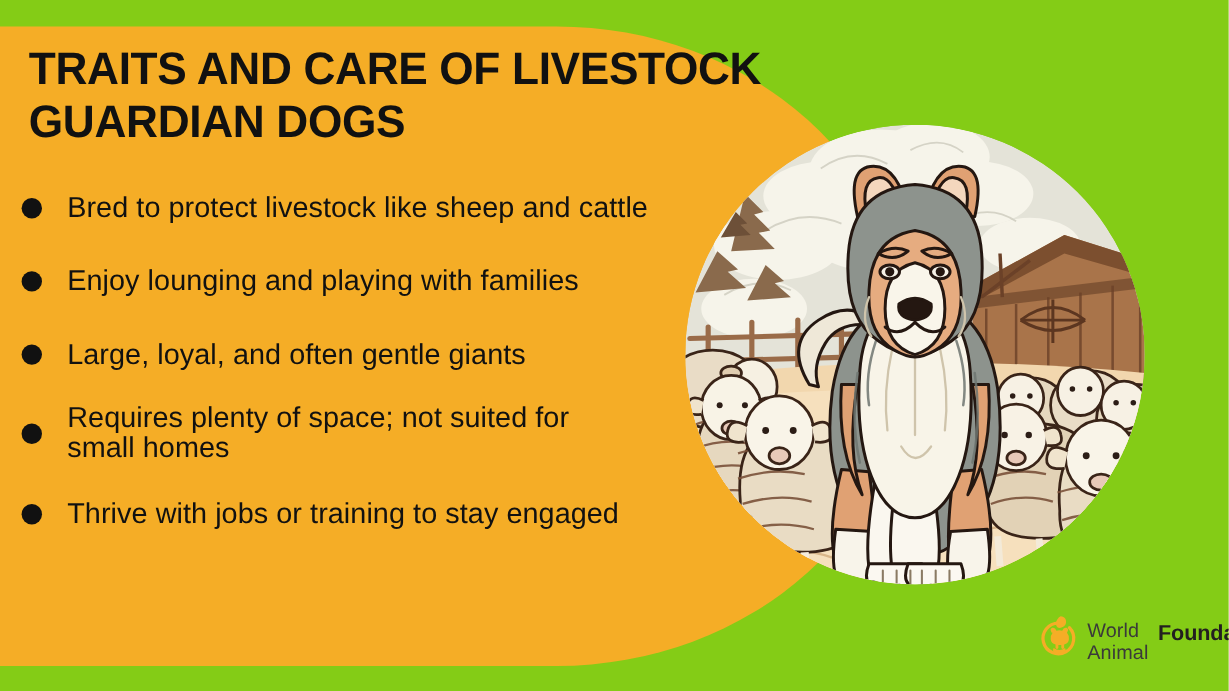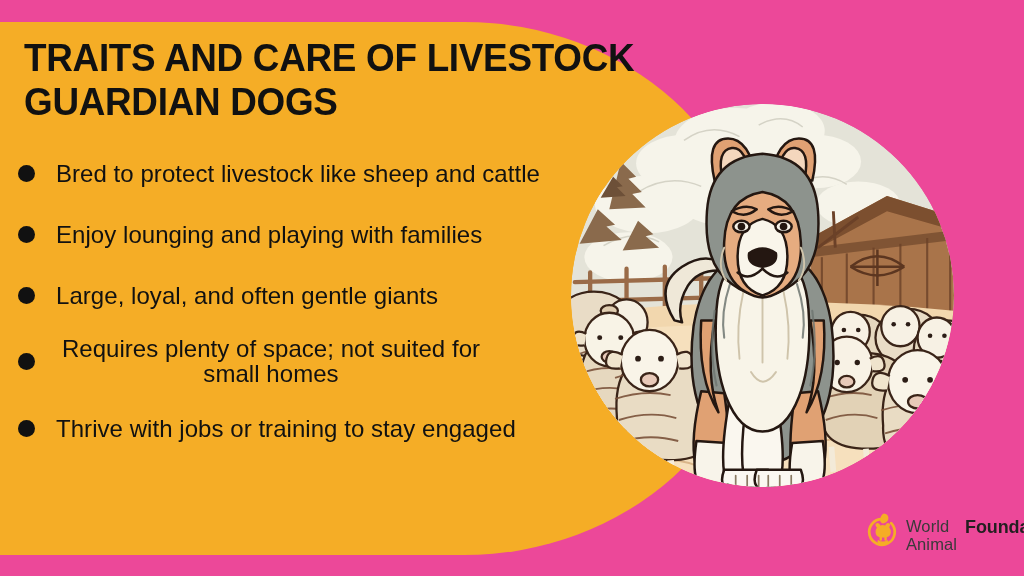--- a/index.html
+++ b/index.html
@@ -7,21 +7,21 @@
     padding: 0;
     background: #ffffff;
   }
   body {
     font-family: "Liberation Sans", sans-serif;
   }
   .infographic {
     position: relative;
     width: 1024px;
     height: 576px;
-    background: #ec4899;
+    background: #84cc16;
     overflow: hidden;
   }
 
   
   .orange-panel {
     position: absolute;
     left: -40px;
     top: 22px;
     width: 800px;
     height: 533px;
@@ -62,21 +62,20 @@
   }
   .bullet-item {
     display: flex;
     align-items: center;
     min-height: 47px;
     margin-bottom: 14px;
   }
   .bullet-item.two-line {
     min-height: 56px;
     margin-bottom: 16px;
-    text-align: center;
   }
   .bullet-dot {
     flex: 0 0 auto;
     width: 17px;
     height: 17px;
     border-radius: 50%;
     background: #111111;
     margin-right: 21px;
   }
   .bullet-text {

